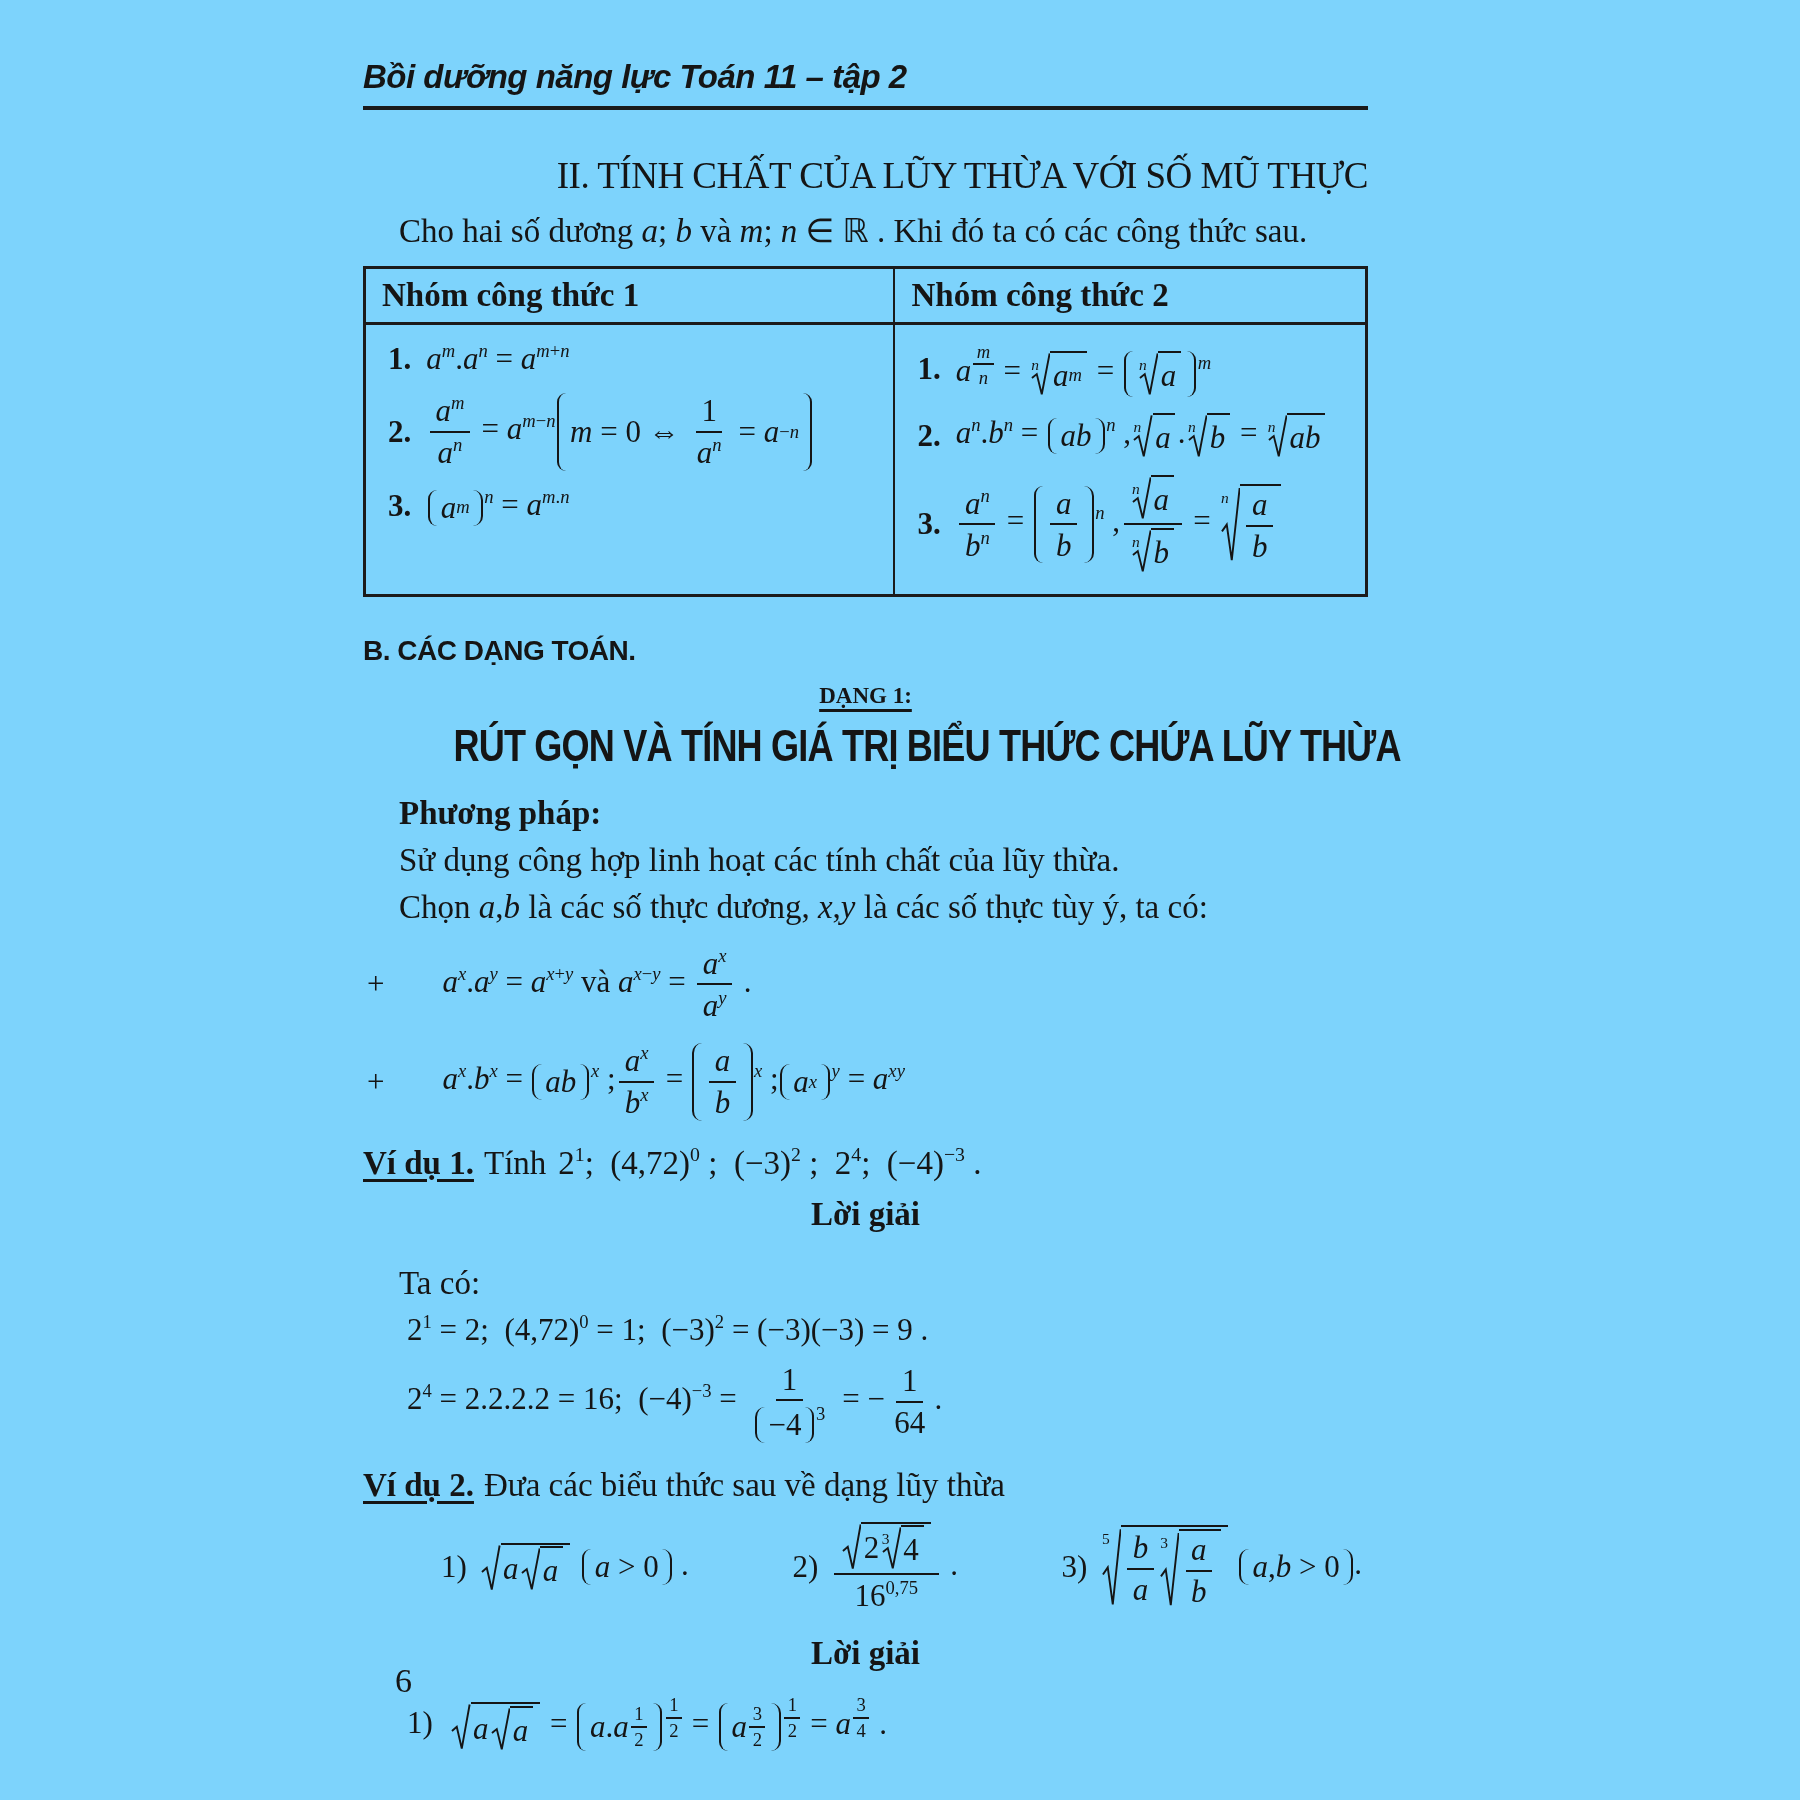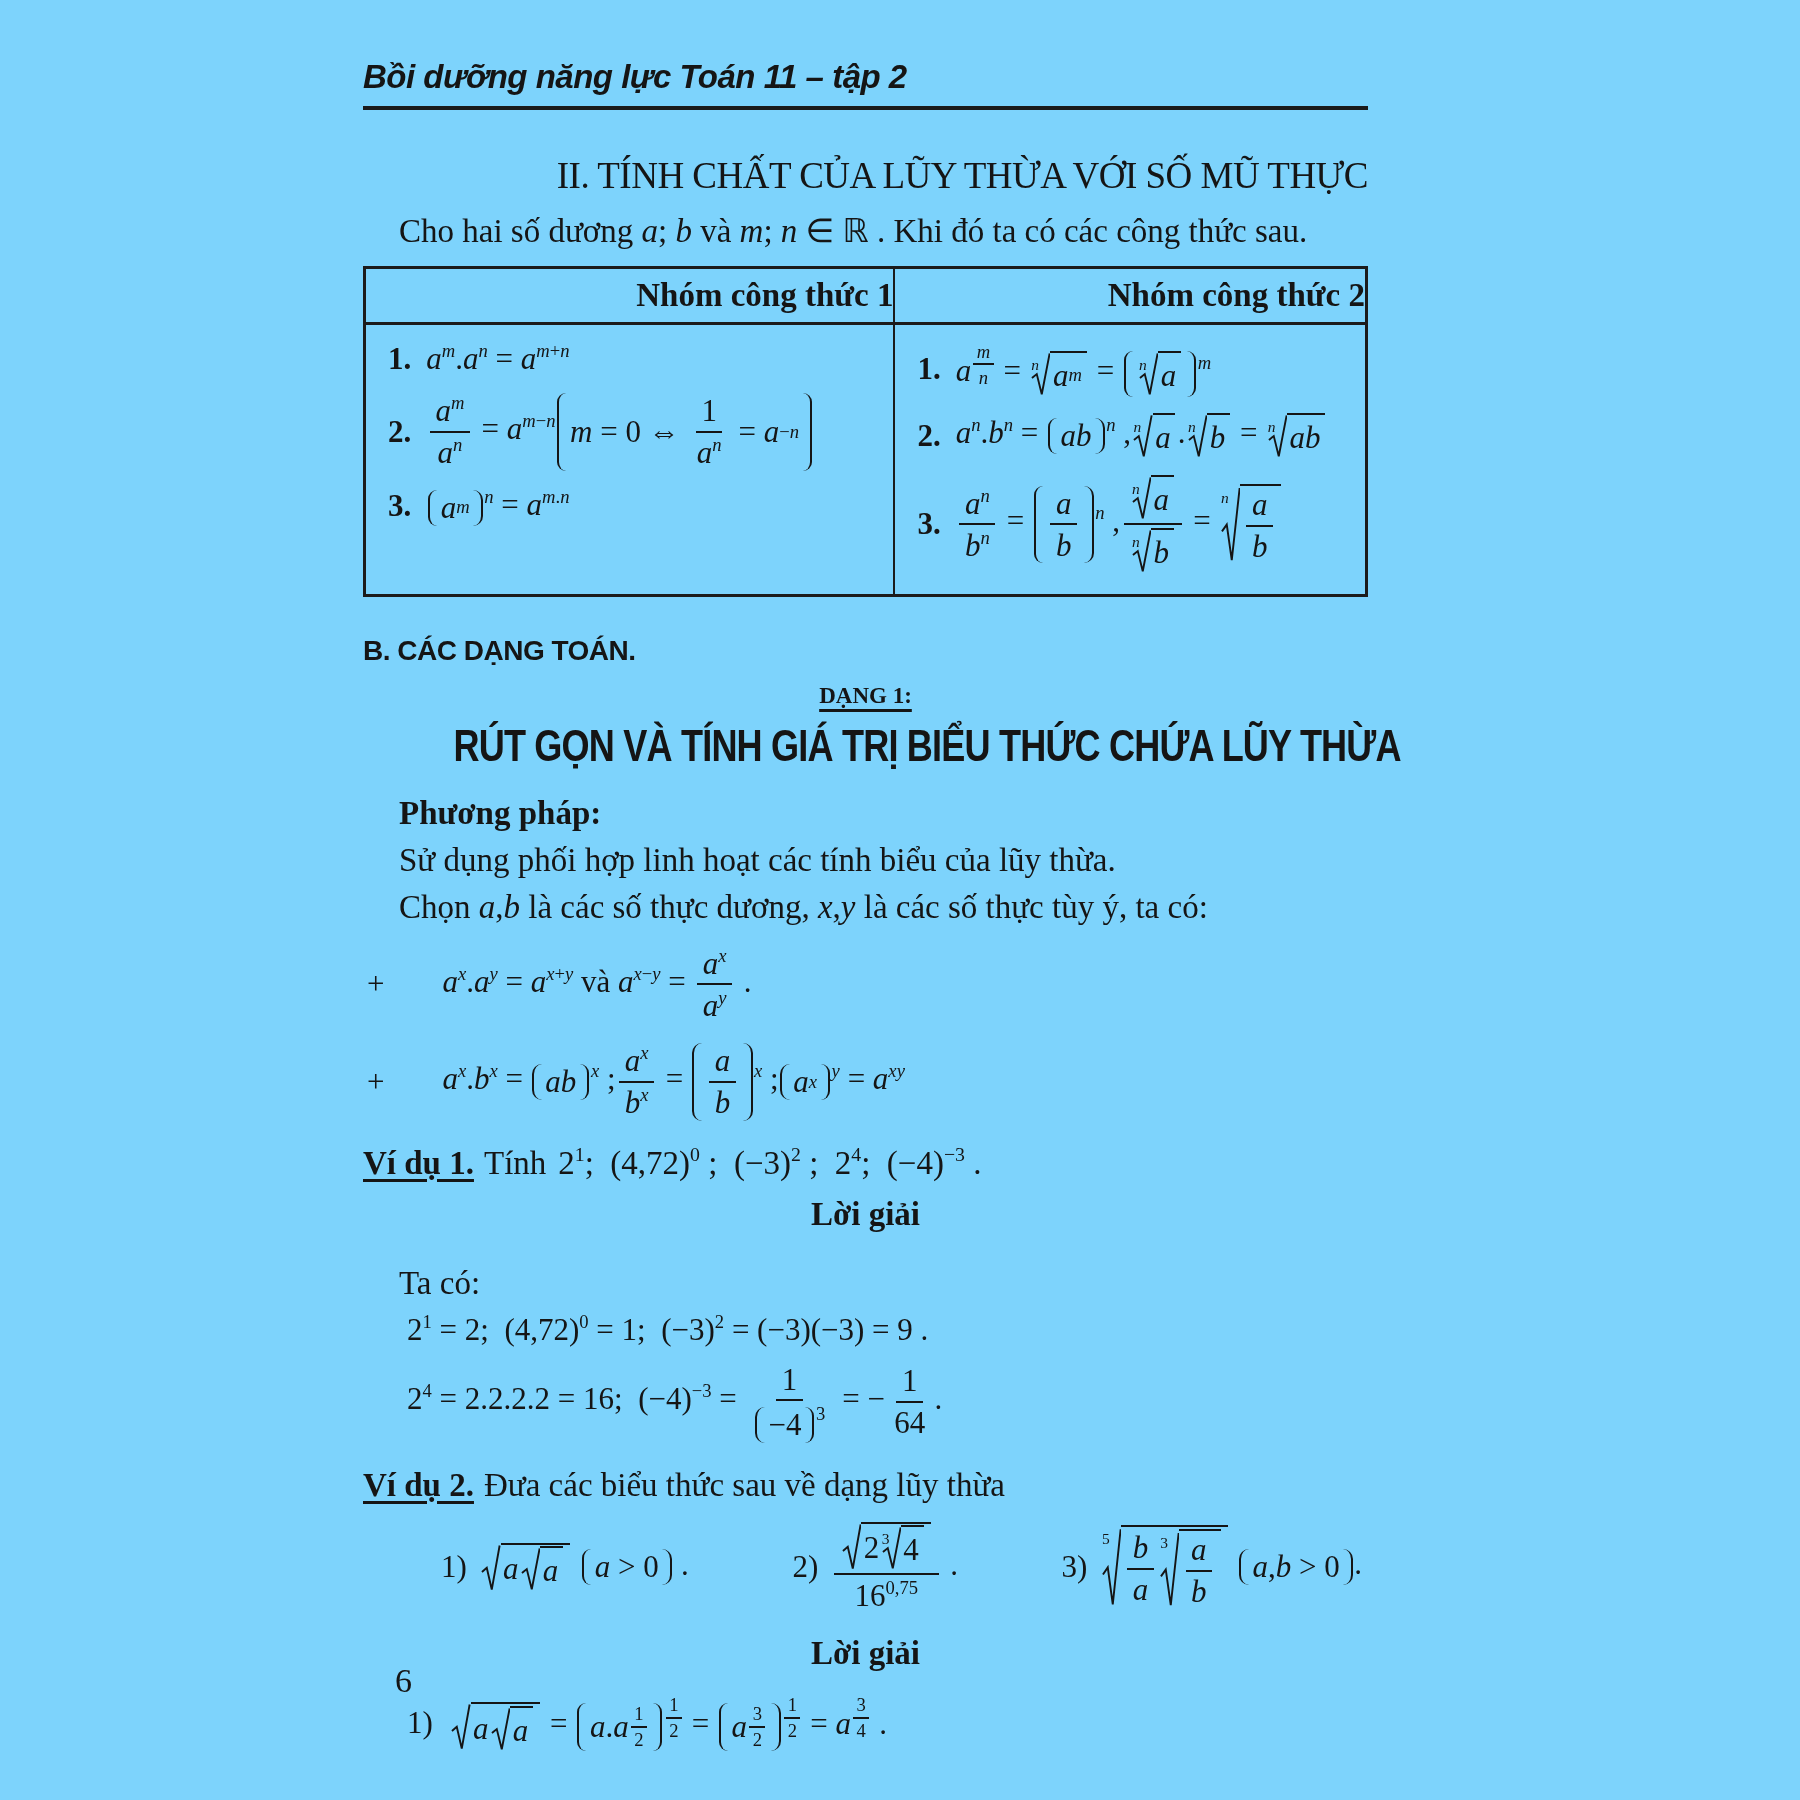--- a/index.html
+++ b/index.html
@@ -11,21 +11,21 @@
   .running-head { font-family:"Liberation Sans", sans-serif; font-style:italic; font-weight:bold;
                   font-size:33px; letter-spacing:-0.5px; }
   .rule { border-top:4px solid #1b1b1b; margin-top:10px; }
 
   .sec-title { font-size:37px; font-weight:normal; margin-top:44px; letter-spacing:-0.5px;text-align:right; }
   .intro { font-size:33px; margin-top:14px; padding-left:36px; }
 
   
   .vtable { margin-top:16px; border:3px solid #1b1b1b; display:grid;
             grid-template-columns:53% 47%; font-size:31px; }
-  .th { font-weight:bold; text-align:right; font-size:33px; padding:8px 0;
+  .th { font-weight:bold; text-align:left; font-size:33px; padding:8px 16px;
         border-bottom:3px solid #1b1b1b; }
   .th1, .td1 { border-right:2.5px solid #1b1b1b; }
   .td { padding:16px 14px 20px 22px; }
   .fitem { display:flex; align-items:center; gap:15px; margin-bottom:16px; }
   .fitem:last-child { margin-bottom:0; }
   .fno { font-weight:bold; white-space:pre; }
 
   
   .b-heading { font-family:"Liberation Sans", sans-serif; font-weight:bold; font-size:28px;
                margin-top:38px; letter-spacing:-0.5px; }
@@ -136,21 +136,21 @@
       </div>
     </div>
 
     <div class="b-heading">B. CÁC DẠNG TOÁN.</div>
     <div class="dang-label">
       <span>DẠNG 1:</span>
     </div>
     <div class="big-title">RÚT GỌN VÀ TÍNH GIÁ TRỊ BIỂU THỨC CHỨA LŨY THỪA</div>
 
     <div class="pp-label">Phương pháp:</div>
-    <div class="body-line">Sử dụng phối hợp linh hoạt các tính biểu của lũy thừa.</div>
+    <div class="body-line">Sử dụng công hợp linh hoạt các tính chất của lũy thừa.</div>
     <div class="body-line math"><span class="up">Chọn </span><i class="v">a</i>,<i class="v">b</i><span class="up"> là các số thực dương, </span><i class="v">x</i>,<i class="v">y</i><span class="up"> là các số thực tùy ý, ta có:</span></div>
 
     <div class="bullet">
       <span class="marker">+</span>
       <span class="math"><i class="v">a</i><sup><i class="v">x</i></sup>.<i class="v">a</i><sup><i class="v">y</i></sup> = <i class="v">a</i><sup><i class="v">x</i>+<i class="v">y</i></sup> <span class="up">và</span> <i class="v">a</i><sup><i class="v">x</i>−<i class="v">y</i></sup> = <span class="frac"><span class="num"><i class="v">a</i><sup><i class="v">x</i></sup></span><span class="den"><i class="v">a</i><sup><i class="v">y</i></sup></span></span> .</span>
     </div>
     <div class="bullet">
       <span class="marker">+</span>
       <span class="math"><i class="v">a</i><sup><i class="v">x</i></sup>.<i class="v">b</i><sup><i class="v">x</i></sup> = <span class="pwrap"><span class="lp"></span><span class="pbody"><i class="v">a</i><i class="v">b</i></span><span class="rp"></span></span><sup><i class="v">x</i></sup> ;<span class="frac"><span class="num"><i class="v">a</i><sup><i class="v">x</i></sup></span><span class="den"><i class="v">b</i><sup><i class="v">x</i></sup></span></span> = <span class="pwrap"><span class="lp"></span><span class="pbody"><span class="frac"><span class="num"><i class="v">a</i></span><span class="den"><i class="v">b</i></span></span></span><span class="rp"></span></span><sup><i class="v">x</i></sup> ;<span class="pwrap"><span class="lp"></span><span class="pbody"><i class="v">a</i><sup><i class="v">x</i></sup></span><span class="rp"></span></span><sup><i class="v">y</i></sup> = <i class="v">a</i><sup><i class="v">x</i><i class="v">y</i></sup></span>
     </div>

